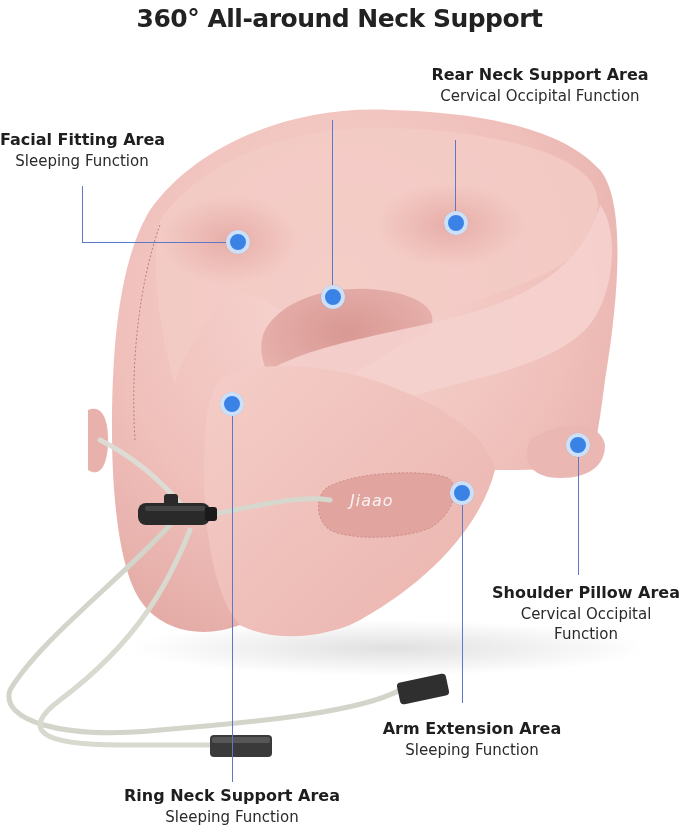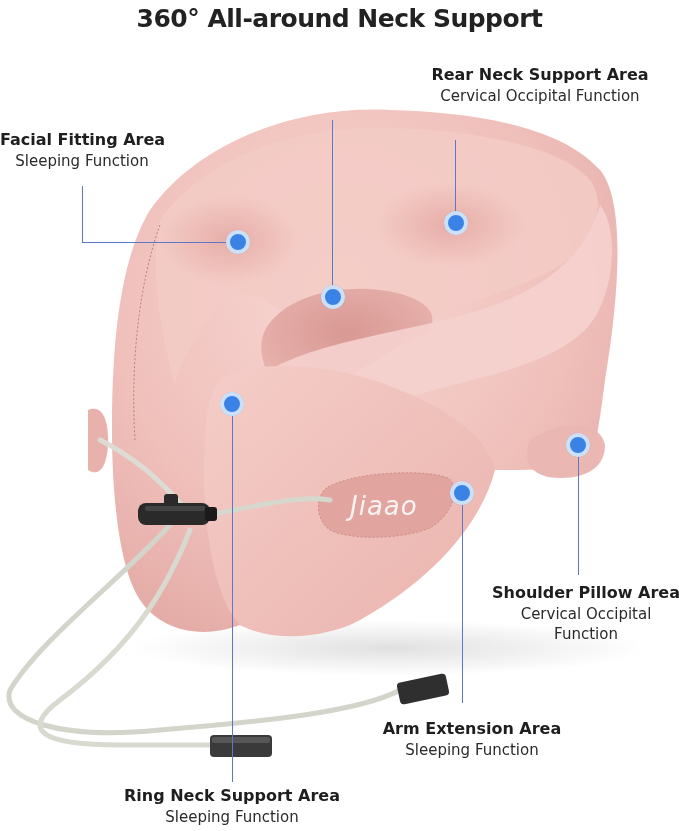--- a/index.html
+++ b/index.html
@@ -91,21 +91,21 @@
     <rect x="164" y="494" width="14" height="12" rx="3" fill="#2a2a2a"></rect>
     <rect x="205" y="507" width="12" height="14" rx="3" fill="#1a1a1a"></rect>
     <rect x="145" y="506" width="60" height="5" rx="2" fill="#555" opacity="0.6"></rect>
   </g>
 
   <rect x="398" y="678" width="50" height="22" rx="4" fill="#2f2f2f" transform="rotate(-12 423 689)"></rect>
   <rect x="210" y="735" width="62" height="22" rx="4" fill="#3a3a3a"></rect>
   <rect x="212" y="737" width="58" height="6" rx="2" fill="#6a6a6a" opacity="0.6"></rect>
 </svg>
 
-<div style="position:absolute;left:350px;top:491px;font-size:26px;color:#f8f3f2;font-style:italic;letter-spacing:1px;font-family:'DejaVu Sans',sans-serif;">Jiaao</div>
+<div style="position:absolute;left:350px;top:491px;font-size:16px;color:#f8f3f2;font-style:italic;letter-spacing:1px;font-family:'DejaVu Sans',sans-serif;">Jiaao</div>
 
 <div class="line" style="left:82px;top:186px;width:1px;height:56px;"></div>
 <div class="line" style="left:82px;top:242px;width:156px;height:1px;"></div>
 <div class="line" style="left:332px;top:120px;width:1px;height:178px;"></div>
 <div class="line" style="left:455px;top:140px;width:1px;height:82px;"></div>
 <div class="line" style="left:578px;top:445px;width:1px;height:130px;"></div>
 <div class="line" style="left:462px;top:493px;width:1px;height:210px;"></div>
 <div class="line" style="left:232px;top:404px;width:1px;height:378px;"></div>
 
 <div class="dot" style="left:238px;top:242px;"></div>

